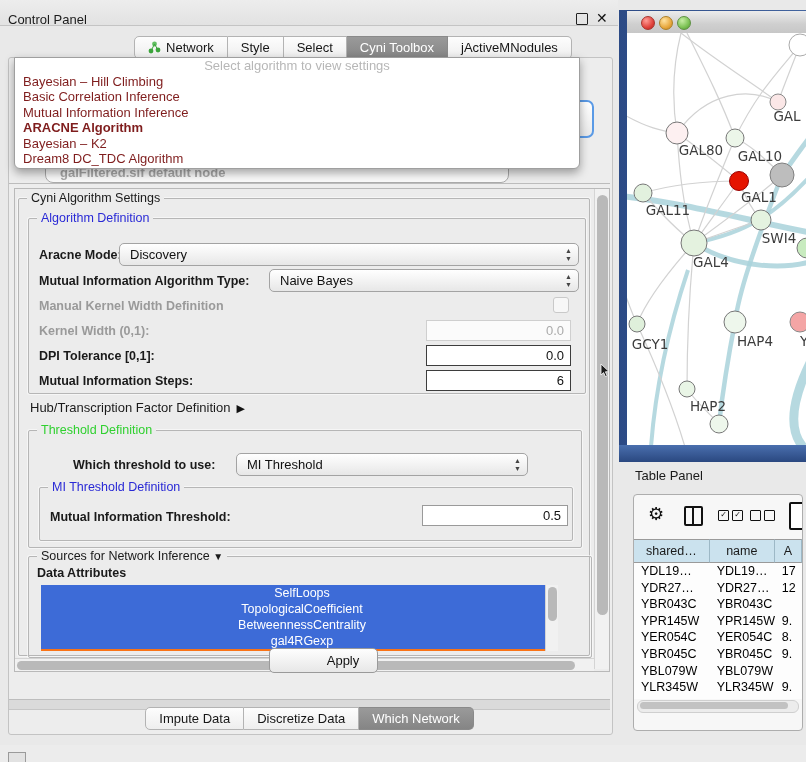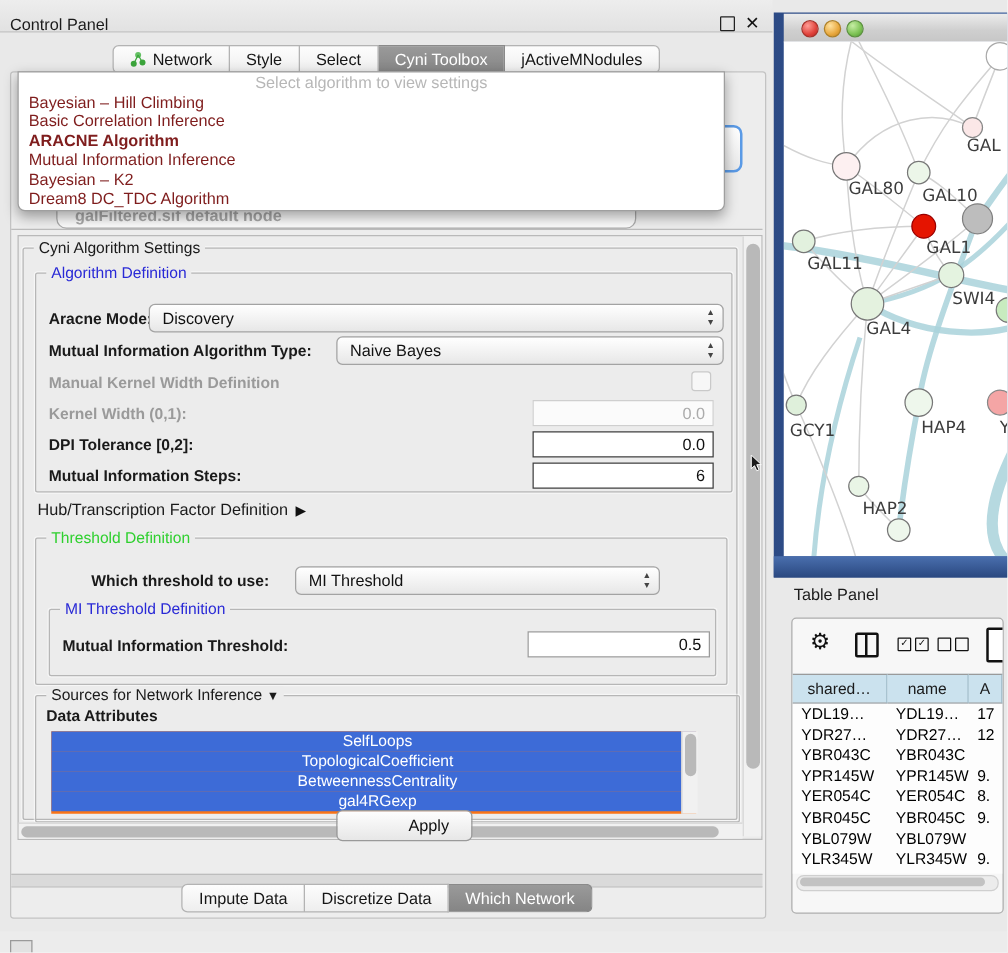--- a/index.html
+++ b/index.html
@@ -13,21 +13,21 @@
   .cp-title{left:8px;top:12px;font-size:13px;color:#1b1b1b;}
   .cp-float{left:576px;top:13px;width:10px;height:10px;border:1.5px solid #222;border-radius:1px;}
   .cp-close{left:596px;top:10px;font-size:14px;font-weight:bold;color:#111;}
   .tick{left:7px;top:0;width:2px;height:6px;background:#9a9a9a;}
 
   .cp-main{left:8px;top:57px;width:603px;height:676px;background:#ededed;
            border:1px solid #c3c3c3;border-radius:3px;}
 
   
   .tabbar{display:flex;justify-content:center;align-items:stretch;height:23px;}
-  .tabbar-top{left:0;top:36px;width:618px;}
+  .tabbar-top{left:0;top:36px;width:618px;padding-left:44px;}
   .tabbar-bottom{left:8px;top:707px;width:603px;}
   .tab{display:flex;align-items:center;gap:5px;padding:0 13px;background:linear-gradient(#fdfdfd,#eeeeee);
        border:1px solid #b3b3b3;border-left:none;font-size:13px;color:#161616;white-space:nowrap;}
   .tab:first-child{border-left:1px solid #b3b3b3;border-radius:5px 0 0 5px;}
   .tab:last-child{border-radius:0 5px 5px 0;}
   .tab.sel{background:linear-gradient(#9a9a9a,#858585);color:#fff;border-color:#8a8a8a;}
   .net-ico{width:13px;height:13px;display:inline-block;}
 
   
   .popup{left:14px;top:57px;width:564px;height:110px;background:#fff;border:1px solid #9f9f9f;
@@ -158,22 +158,22 @@
     <span>galFiltered.sif default node</span>
   </div>
   <div class="abs frag-blue"></div>
   <div class="abs divider"></div>
 
   <div class="abs popup">
     <div class="popup-ph">Select algorithm to view settings</div>
     <div id="algo-list">
         <div class="algo-item">Bayesian – Hill Climbing</div>
         <div class="algo-item">Basic Correlation Inference</div>
+        <div class="algo-item">Mutual Information Inference</div>
         <div class="algo-item bold">ARACNE Algorithm</div>
-        <div class="algo-item">Mutual Information Inference</div>
         <div class="algo-item">Bayesian – K2</div>
         <div class="algo-item">Dream8 DC_TDC Algorithm</div>
       </div>
   </div>
 
   <div class="abs scrollpane"></div>
 
   <div class="grp" style="left:18px;top:198px;width:570px;height:456px;">
     <div class="glabel black">Cyni Algorithm Settings</div>
   </div>
@@ -193,21 +193,21 @@
       <span>Naive Bayes</span>
       <span class="arrs">
           <span>▲</span>
           <span>▼</span>
         </span>
     </div>
     <div class="lbl dis" style="left:10px;top:80px;">Manual Kernel Width Definition</div>
     <div class="chk" style="left:524px;top:78px;"></div>
     <div class="lbl dis" style="left:10px;top:105px;">Kernel Width (0,1):</div>
     <div class="field dis" style="left:397px;top:101px;width:145px;">0.0</div>
-    <div class="lbl b" style="left:10px;top:130px;">DPI Tolerance [0,2]:</div>
+    <div class="lbl b" style="left:10px;top:130px;">DPI Tolerance [0,1]:</div>
     <div class="field" style="left:397px;top:126px;width:145px;">0.0</div>
     <div class="lbl b" style="left:10px;top:155px;">Mutual Information Steps:</div>
     <div class="field" style="left:397px;top:151px;width:145px;">6</div>
   </div>
 
   <div class="abs" style="left:30px;top:400px;font-size:13px;">
     <span>Hub/Transcription Factor Definition</span><span class="tri">▶</span>
   </div>
 
   <div class="grp" style="left:28px;top:430px;width:552px;height:116px;">

